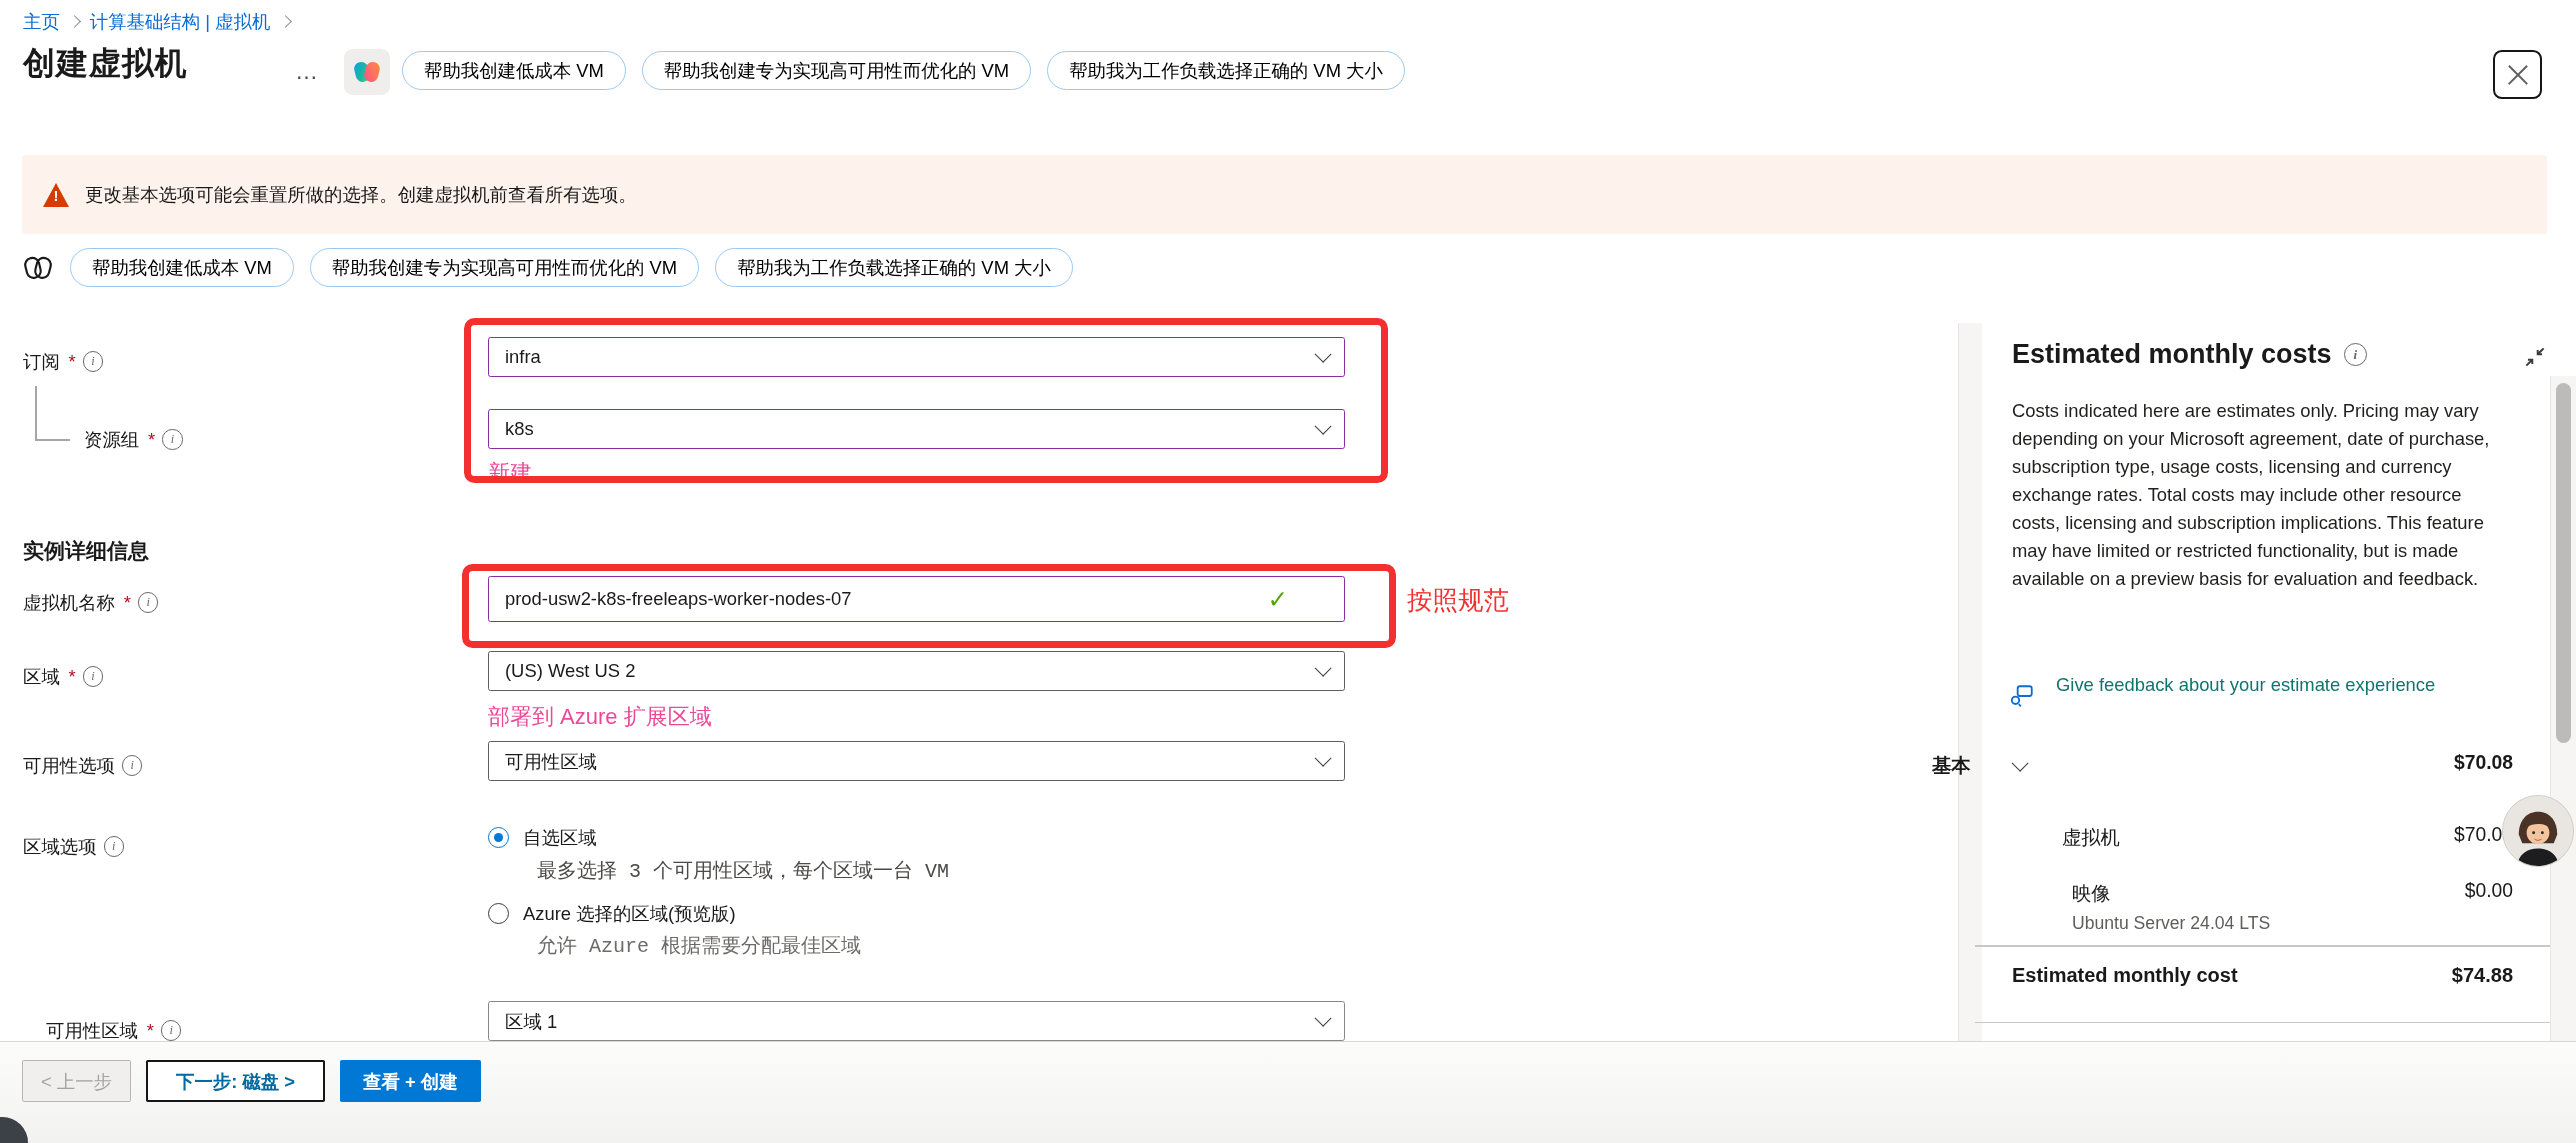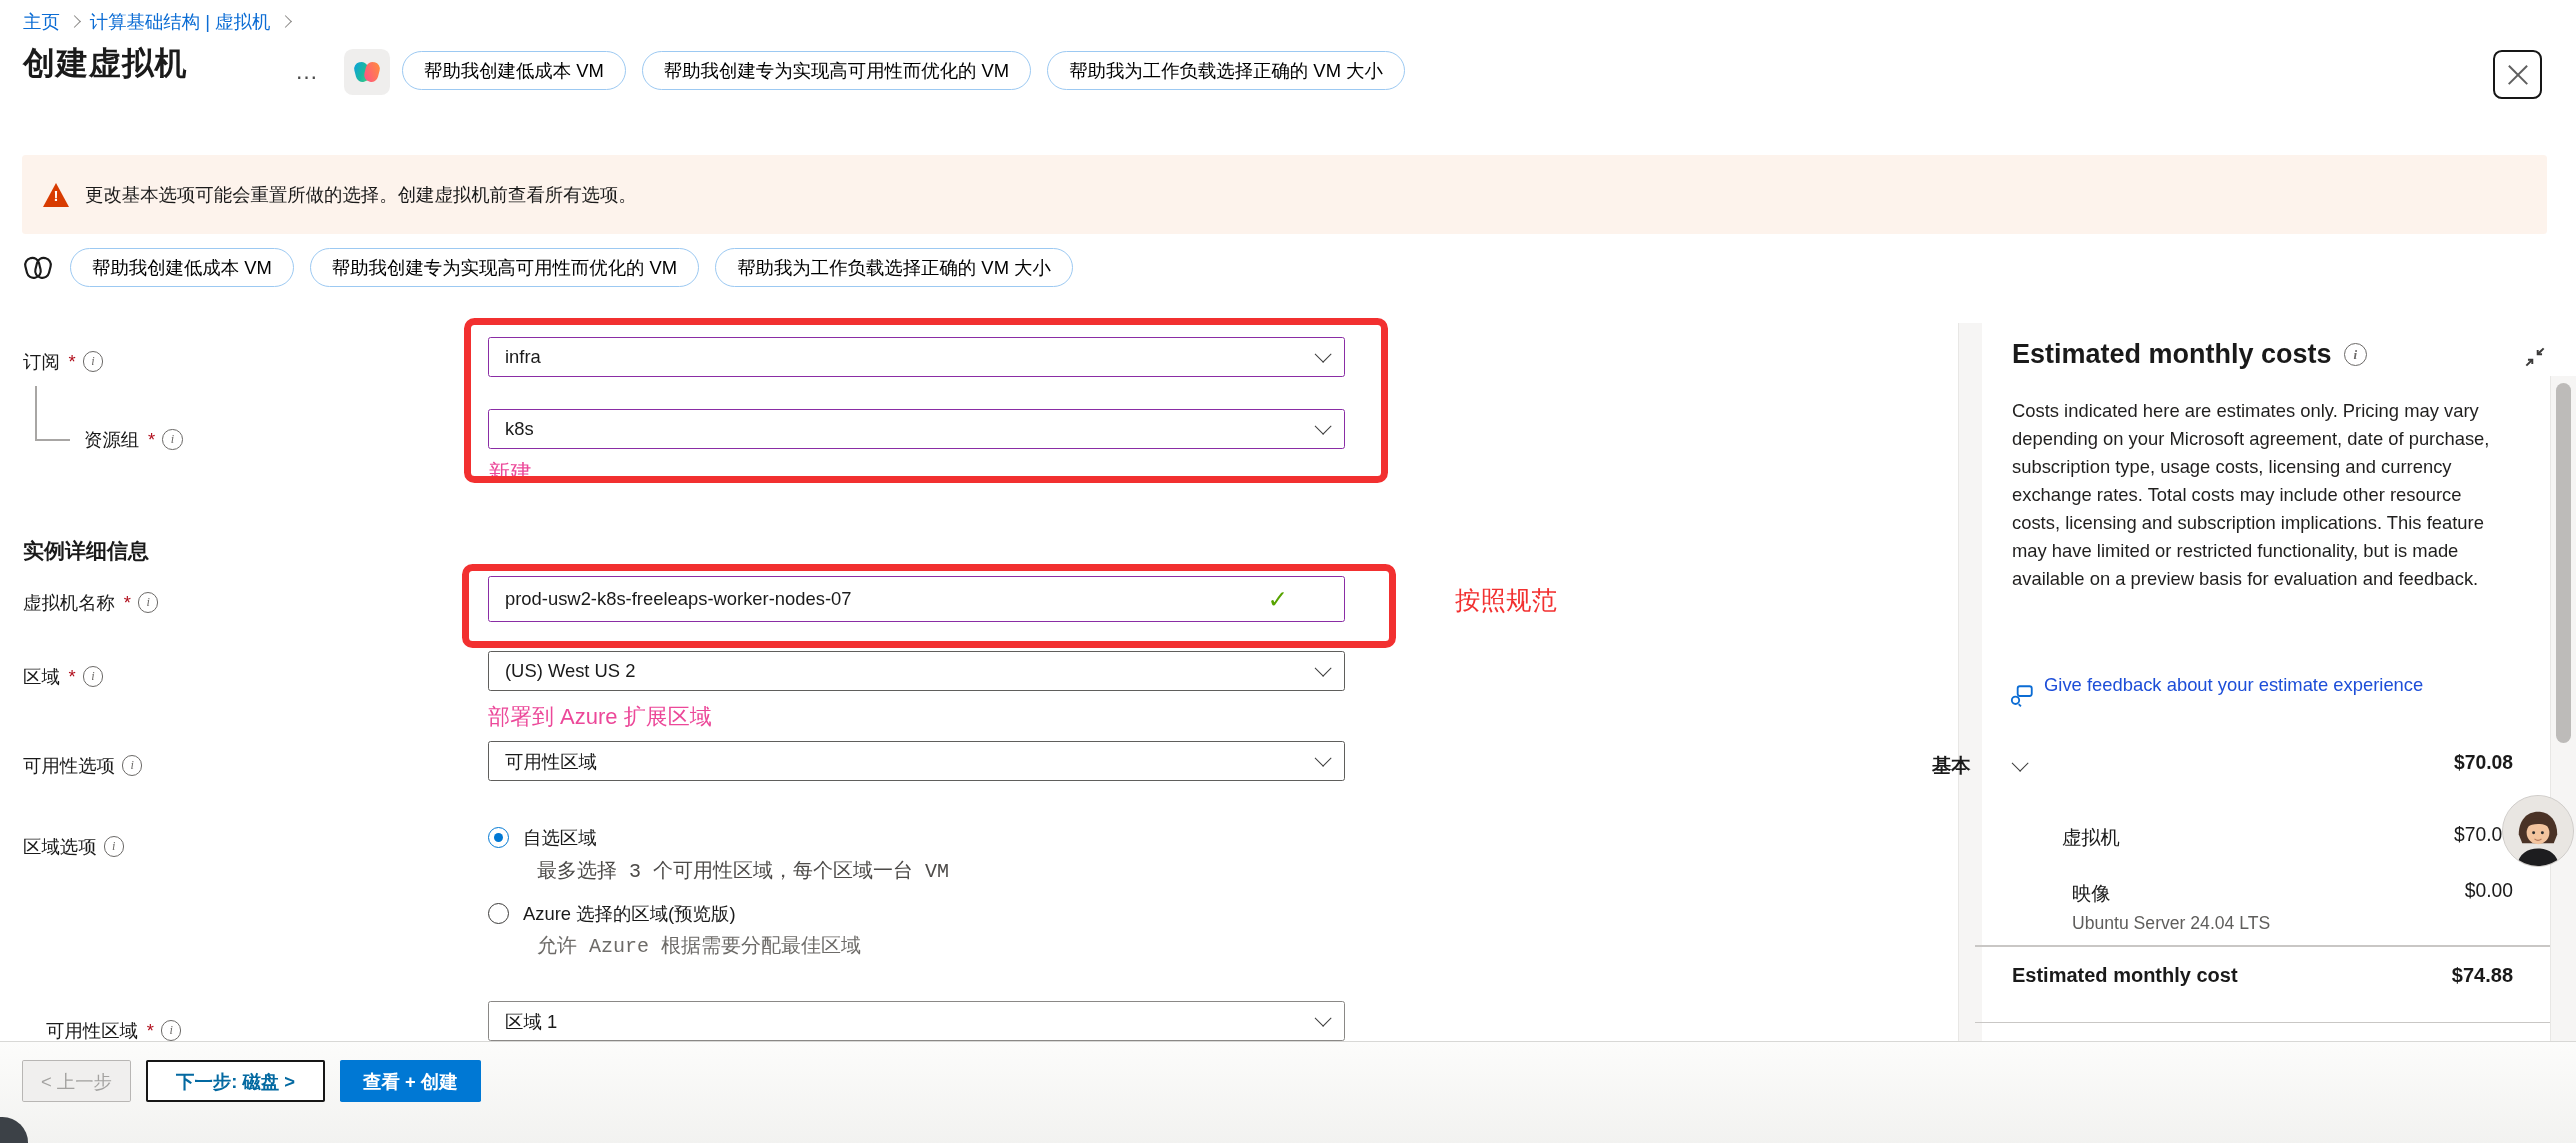--- a/index.html
+++ b/index.html
@@ -33,21 +33,21 @@
   .req{color:#b10e1c;margin-left:1.8px;}
   .info{width:18.4px;height:18.4px;border:1.3px solid #6b6967;border-radius:50%;display:inline-flex;align-items:center;justify-content:center;color:#6b6967;font-size:12.3px;font-style:italic;font-family:"Liberation Serif",serif;flex:0 0 auto;}
   .info::before{content:"i";}
   .dd{left:488px;width:857px;height:40px;border:0.9px solid #5f5e5c;border-radius:2.6px;background:#fff;display:flex;align-items:center;justify-content:space-between;padding:0 16px;box-sizing:border-box;font-size:18.4px;}
   .dd.purple{border:1.8px solid #8a2da5;text-align:center;}
   .chev{width:10.5px;height:10.5px;border-left:1.8px solid #3b3b3b;border-bottom:1.8px solid #3b3b3b;transform:rotate(-45deg) translate(1.8px,-1.8px);flex:0 0 auto;}
   .blue-link{color:#ec4899;font-size:22px;text-decoration:none;}
   .connector{background:#a8a6a4;}
   .section-h{font-size:21px;font-weight:700;}
   .redbox{border:7px solid #f23030;border-radius:10.5px;z-index:4;pointer-events:none;}
-  .annot{color:#f23030;font-size:25.5px;z-index:4;margin-left:48px;}
+  .annot{color:#f23030;font-size:25.5px;z-index:4;}
   .check{color:#57a300;font-size:24.6px;font-weight:700;margin-right:40px;}
   .radio{width:21px;height:21px;border-radius:50%;box-sizing:border-box;display:flex;align-items:center;justify-content:center;flex:0 0 auto;background:#fff;}
   .radio.sel{border:1.8px solid #0078d4;}
   .radio.unsel{border:1.8px solid #3b3a39;}
   .radio .dot{width:9.7px;height:9.7px;border-radius:50%;background:#0078d4;}
   .optlabel{font-size:18.4px;}
   .optdesc{font-size:20px;color:#4d4b49;font-family:Liberation Mono, monospace;}
   .optdesc.grey{color:#6d6b68;}
 
   
@@ -62,21 +62,21 @@
   .panel-title{font-size:27px;font-weight:700;display:flex;align-items:center;gap:12.3px;}
   .para{width:497px;font-size:18.4px;line-height:28px;color:#201f1e;}
   .cost-label{font-size:19.3px;}
   .cost-amt{font-size:19.3px;}
   .bold{font-weight:700;}
   .sub-note{font-size:17.6px;color:#5f5e5c;}
   .pdivider{left:1975px;width:576px;height:1.8px;background:#c9c7c5;}
   .scroll-track{background:#f6f5f4;border-left:0.9px solid #e8e7e5;}
   .scroll-thumb{background:#bdbbb9;border-radius:8px;}
   .avatar{width:70px;height:70px;border-radius:50%;background:#e6e3e0;border:1.8px solid #cfccc9;overflow:hidden;z-index:8;}
-  .fbrow{display:flex;align-items:flex-start;gap:9px;color:#1d4ed8;}
+  .fbrow{display:flex;align-items:flex-start;gap:21px;color:#0f766e;}
   .fbrow .t{font-size:18.4px;line-height:28px;}
 </style>
 </head>
 <body>
 
 <div class="stage">
 
   
   <div class="abs crumb" style="left:23px;top:8.8px;">
     <a href="#">主页</a>

